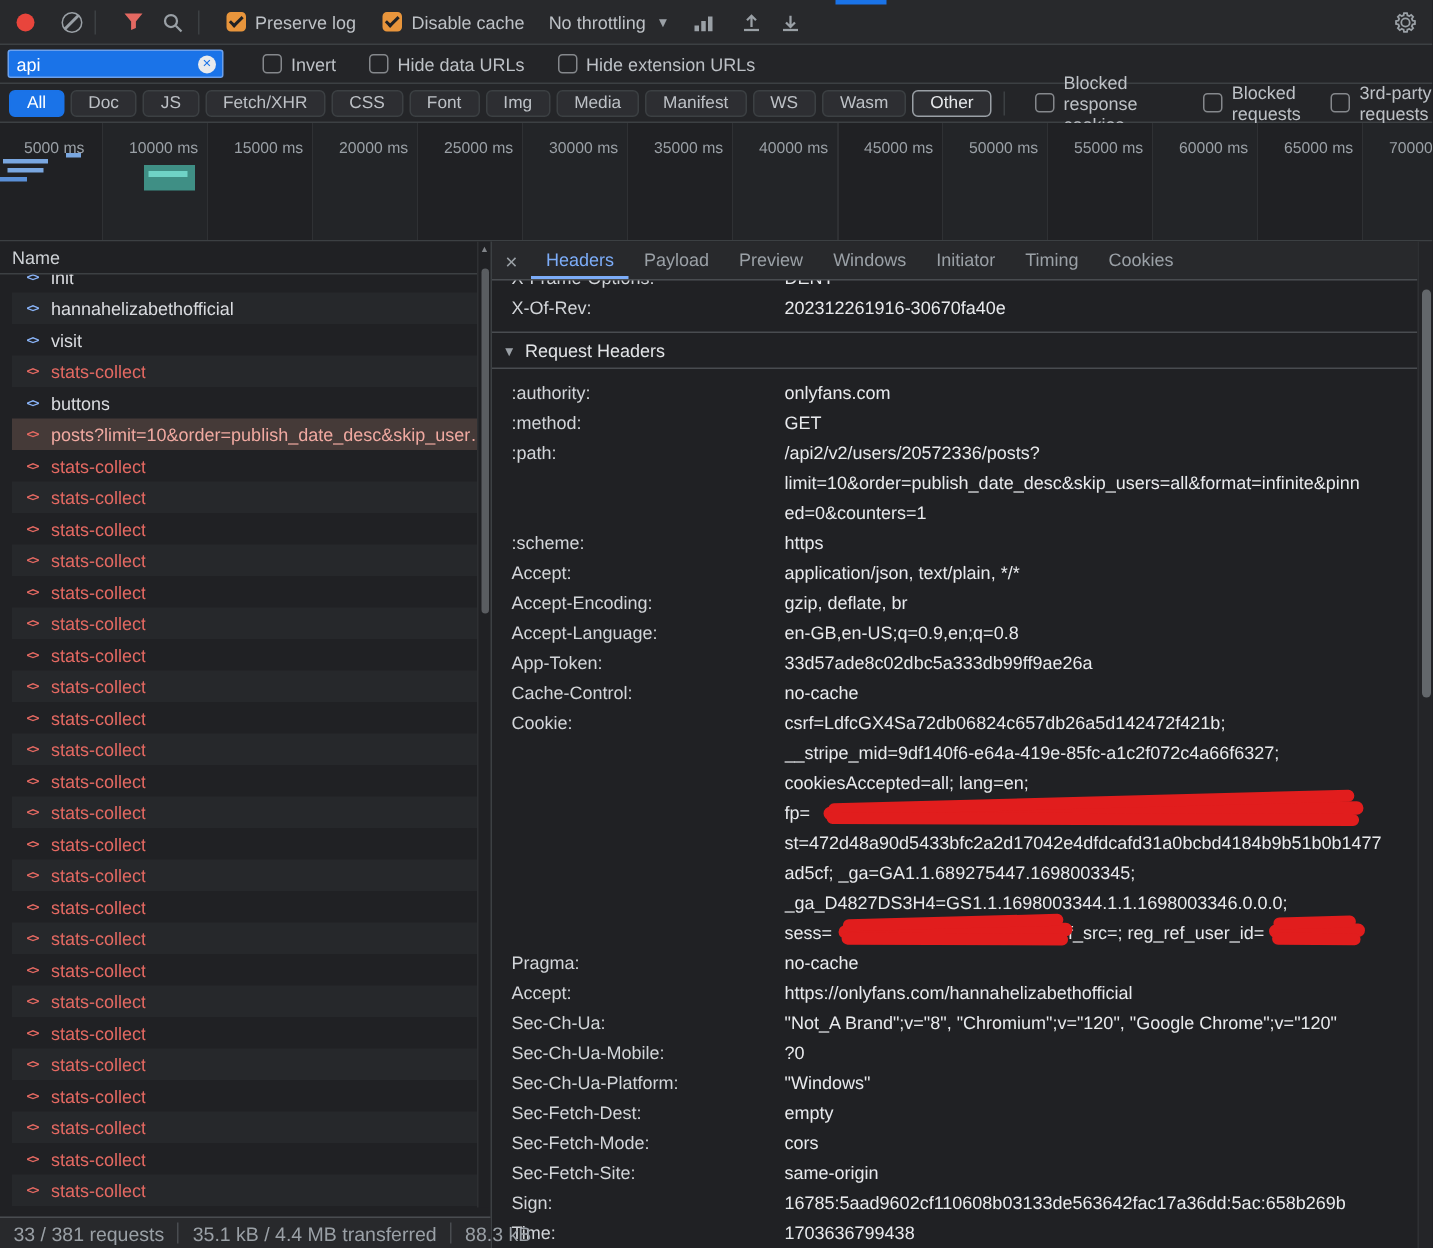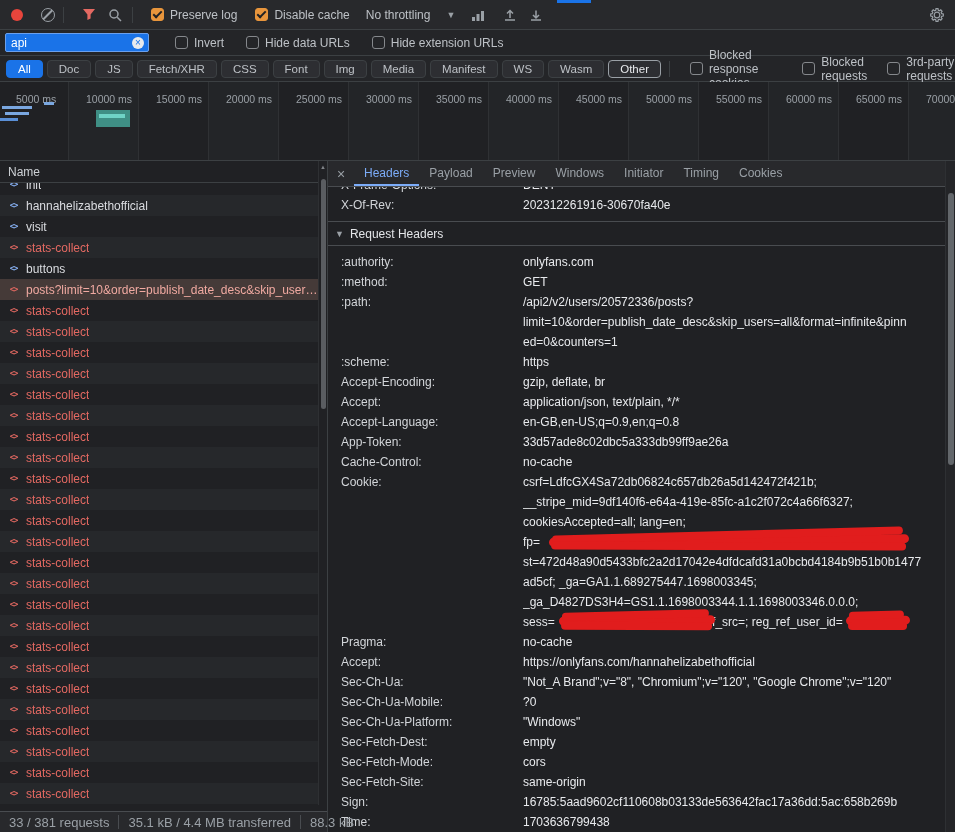--- a/index.html
+++ b/index.html
@@ -13,21 +13,21 @@
   .vdiv { width:1px; height:16px; background:#3c4043; margin:0 8px; flex:none; }
   .rec-dot { width:12px; height:12px; border-radius:50%; background:#e8453c; margin-left:11px; flex:none; }
   .icon-clear { width:14px; height:14px; border:1.5px solid #9aa0a6; border-radius:50%; position:relative; margin-left:18px; flex:none; }
   .icon-clear::after { content:""; position:absolute; left:-1px; top:5px; width:13px; height:1.5px; background:#9aa0a6; transform:rotate(-45deg); }
   .tb-icon { display:inline-flex; align-items:center; justify-content:center; width:18px; height:18px; margin-left:8px; flex:none; }
   .cb { display:inline-flex; align-items:center; gap:6px; font-size:12px; color:#bdc1c6; cursor:default; }
   .cb-box { width:13px; height:13px; border:1px solid #85888c; border-radius:3px; background:transparent; flex:none; }
   .cb.checked .cb-box { background:#e8953c; border-color:#e8953c; }
   .cb.checked .cb-box::after { content:""; display:block; width:7px; height:3px; border-left:2px solid #202124; border-bottom:2px solid #202124; transform:rotate(-45deg); margin:2px 0 0 1px; }
   .tb-cbs { display:flex; gap:18px; margin-left:10px; }
-  .throttle { display:flex; align-items:center; gap:16px; margin-left:16px; font-size:12px; color:#bdc1c6; }
+  .throttle { display:flex; align-items:center; gap:7px; margin-left:16px; font-size:12px; color:#bdc1c6; }
   .caret { font-size:9px; color:#9aa0a6; }
   .blue-strip { position:absolute; left:557px; top:0; width:34px; height:3px; background:#1a73e8; }
   .tb-spacer { flex:1; }
   .gear { margin-right:9px; }
 
   
   .filter-row { position:absolute; left:0; top:30px; width:955px; height:26px; background:#242528;
                 border-bottom:1px solid #3c4043; display:flex; align-items:center; }
   .filter-input { width:144px; height:19px; margin-left:5px; background:#1a73e8; border:1px solid #6ba0ec; border-radius:2px;
                   display:flex; align-items:center; padding:0 4px 0 5px; }
@@ -59,21 +59,21 @@
   .wb2 { left:5px;  top:30px; width:24px; height:3px; background:#7aa7e0; }
   .wb3 { left:0;    top:36px; width:18px; height:3px; background:#5a8fd6; }
   .wb4 { left:44px; top:20px; width:10px; height:3px; background:#7aa7e0; }
   .wb5 { left:96px; top:28px; width:34px; height:17px; background:#3f8f85; }
   .wb6 { left:99px; top:32px; width:26px; height:4px; background:#6fd3c6; }
 
   
   .net-list { position:absolute; left:0; top:161px; width:318px; bottom:0; background:#202124; }
   .list-header { height:22px; line-height:22px; border-bottom:1px solid #3c4043; font-size:12px; color:#cdd1d5; padding-left:8px; }
   .rows-clip { position:absolute; left:0; top:22px; right:0; bottom:27px; overflow:hidden; }
-  .rows { margin-top:-9px; }
+  .rows { margin-top:-9px;padding-left:8px; }
   .req-row { height:21px; display:flex; align-items:center; gap:6px; padding-left:7px; font-size:12px; color:#dadce0; white-space:nowrap; overflow:hidden; }
   .rows div.req-row:nth-of-type(even) { background:#26282b; }
   .req-icon { width:13px; height:13px; flex:none; display:inline-flex; align-items:center; justify-content:center; color:#8ab4f8; }
   .req-icon::before { content:"<>"; font-family:"DejaVu Sans Mono", monospace; font-size:8px; font-weight:bold; letter-spacing:-1px; }
   .req-label { overflow:hidden; }
   .req-row.error { color:#e46962; }
   .req-row.error .req-icon { color:#e46962; }
   .rows div.req-row.selected { background:#453a38 !important; color:#f0a9a1; }
 
   
@@ -503,27 +503,27 @@
 limit=10&amp;order=publish_date_desc&amp;skip_users=all&amp;format=infinite&amp;pinn
 ed=0&amp;counters=1</span>
           </div>
 
           <div class="hdr-row">
             <span class="hdr-name">:scheme:</span>
             <span class="hdr-value">https</span>
           </div>
 
           <div class="hdr-row">
+            <span class="hdr-name">Accept:</span>
+            <span class="hdr-value">application/json, text/plain, */*</span>
+          </div>
+
+          <div class="hdr-row">
             <span class="hdr-name">Accept-Encoding:</span>
             <span class="hdr-value">gzip, deflate, br</span>
-          </div>
-
-          <div class="hdr-row">
-            <span class="hdr-name">Accept:</span>
-            <span class="hdr-value">application/json, text/plain, */*</span>
           </div>
 
           <div class="hdr-row">
             <span class="hdr-name">Accept-Language:</span>
             <span class="hdr-value">en-GB,en-US;q=0.9,en;q=0.8</span>
           </div>
 
           <div class="hdr-row">
             <span class="hdr-name">App-Token:</span>
             <span class="hdr-value">33d57ade8c02dbc5a333db99ff9ae26a</span>

